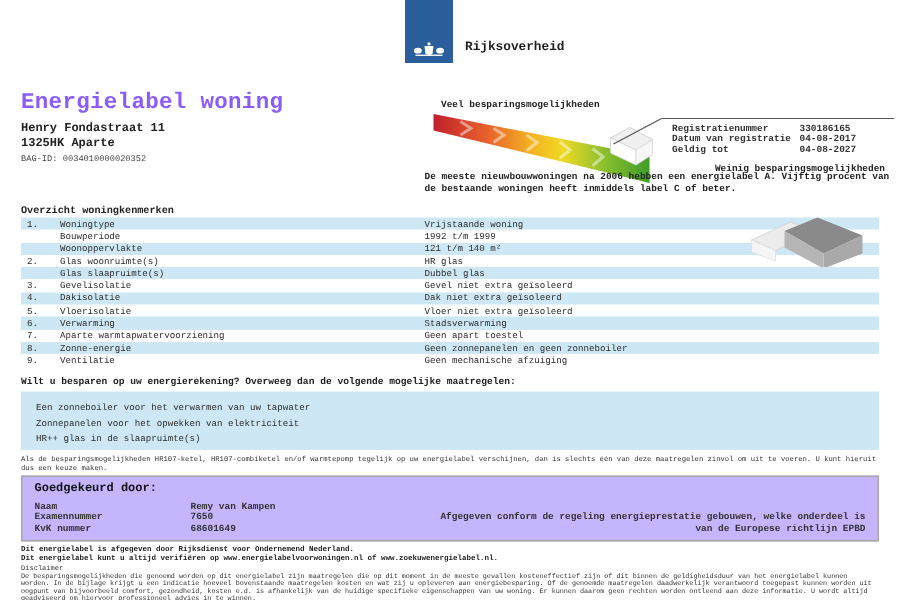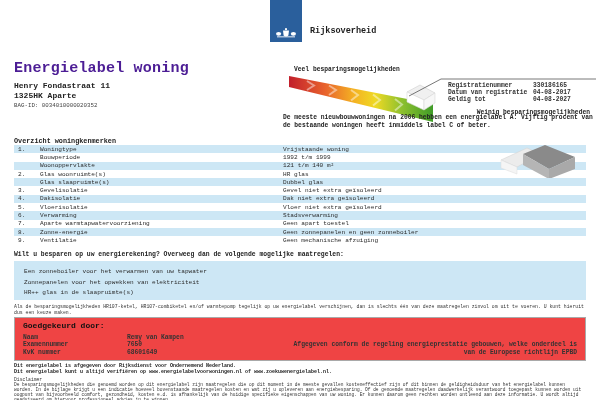--- a/index.html
+++ b/index.html
@@ -2,21 +2,21 @@
 <html><head>
 <meta charset="utf-8">
 <style>
   html,body{margin:0;padding:0;background:#fff;}
   .page{position:relative;width:600px;height:400px;background:#fff;overflow:hidden;
         font-family:Liberation Mono, monospace;color:#222;}
   
   .logo-band{position:absolute;left:270px;top:0;width:32px;height:42px;background:#2a5f9c;}
   .logo-crest{position:absolute;left:275px;top:27px;}
   .logo-word{position:absolute;left:310px;top:26px;font-size:8.5px;font-weight:700;color:#1d1d1d;}
-  .doc-title{position:absolute;left:14px;top:60px;margin:0;font-size:15px;font-weight:700;color:#4c1d95;letter-spacing:.2px;}
+  .doc-title{position:absolute;left:14px;top:60px;margin:0;font-size:15px;font-weight:700;color:#8b5cf6;letter-spacing:.2px;}
   .addr1{position:absolute;left:14px;top:81px;font-size:8px;font-weight:700;}
   .addr2{position:absolute;left:14px;top:91px;font-size:8px;font-weight:700;}
   .bagid{position:absolute;left:14px;top:102px;font-size:5.8px;color:#444;}
   
   .scale-svg{position:absolute;left:283px;top:58px;}
   .veel{position:absolute;left:294px;top:66px;font-size:6.3px;font-weight:700;}
   .weinig{position:absolute;left:455px;top:109px;width:135px;text-align:right;font-size:6.3px;font-weight:700;}
   .elabel-title{position:absolute;left:448px;top:61px;font-size:15px;font-weight:700;color:#111;}
   .elabel-fields{position:absolute;left:448px;top:82px;width:148px;}
   .efrow{display:flex;font-size:6.3px;font-weight:700;line-height:7.2px;color:#333;}
@@ -31,21 +31,21 @@
   .knum{flex:0 0 26px;padding-left:4px;box-sizing:border-box;}
   .klabel{flex:0 0 243px;}
   .kvalue{flex:1;}
   .house-svg{position:absolute;left:497px;top:138px;}
   
   .savings-h{position:absolute;left:14px;top:251px;font-size:6.4px;font-weight:700;}
   .savings-box{position:absolute;left:14px;top:261px;width:572px;height:39px;background:#cde7f5;box-sizing:border-box;padding:6px 0 0 10px;}
   .saving-item{font-size:6.1px;line-height:10.5px;color:#2b2b2b;}
   .savings-note{position:absolute;left:14px;top:304px;width:572px;font-size:4.8px;line-height:5.6px;color:#333;}
   
-  .approval-box{position:absolute;left:14px;top:317px;width:572px;height:44px;border:1px solid #a9a9a9;box-sizing:border-box;background:#ef4444;}
+  .approval-box{position:absolute;left:14px;top:317px;width:572px;height:44px;border:1px solid #a9a9a9;box-sizing:border-box;background:#c4b5fd;}
   .approval-h{position:absolute;left:8px;top:3px;font-size:8px;font-weight:700;color:#111;}
   .approval-fields{position:absolute;left:8px;top:16px;width:240px;}
   .arow{display:flex;font-size:6.3px;font-weight:700;line-height:7.4px;color:#333;}
   .alabel{flex:0 0 104px;}
   .avalue{flex:1;}
   .conform{position:absolute;right:8px;bottom:4px;width:290px;text-align:right;font-size:6.3px;font-weight:700;line-height:7.4px;color:#333;}
   
   .footer-issued{position:absolute;left:14px;top:364px;font-size:5px;font-weight:700;line-height:5.8px;}
   .footer-verify{position:absolute;left:14px;top:370px;font-size:5px;font-weight:700;line-height:5.8px;}
   .disc-h{position:absolute;left:14px;top:377px;font-size:4.7px;color:#333;}

